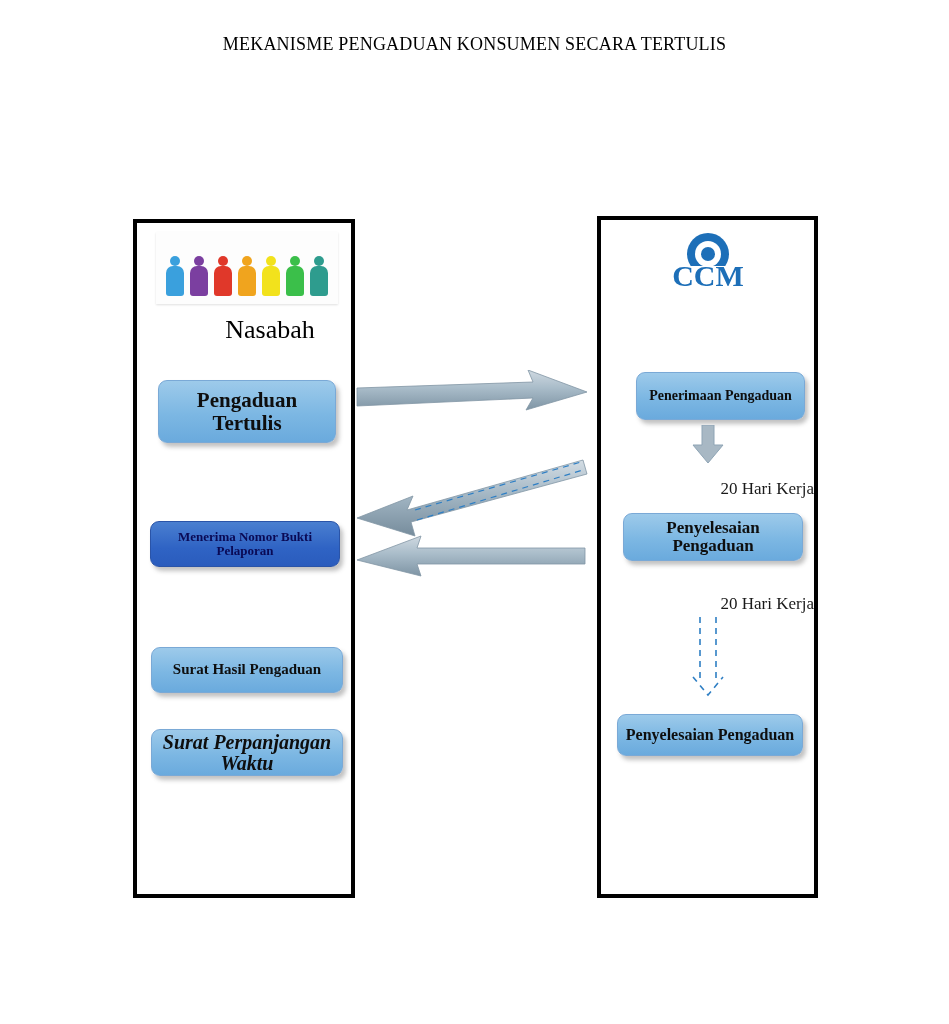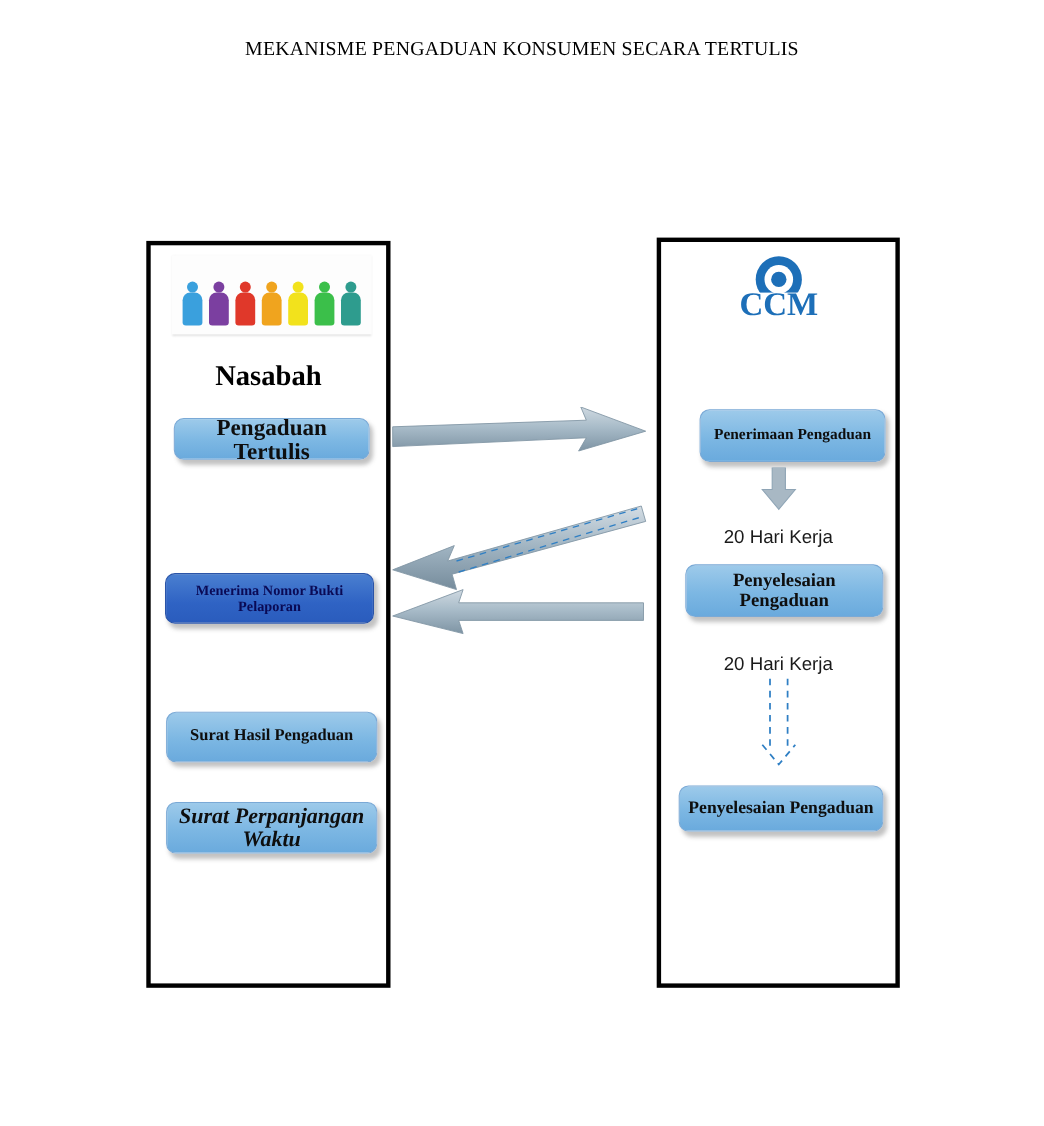--- a/index.html
+++ b/index.html
@@ -78,27 +78,28 @@
     position: absolute;
     left: 0;
     top: 10px;
     width: 18px;
     height: 30px;
     border-radius: 7px 7px 3px 3px;
   }
   #nasabah-label {
     position: absolute;
     left: 0;
-    top: 104px;
+    top: 92px;
     width: 100%;
     text-align: center;
     font-family: "Liberation Serif", serif;
-    font-weight: bold;
+    font-weight: normal;
     font-size: 26px;
     color: #000000;
+    padding-left: 26px;
   }
 
   
   #ccm-logo {
     position: absolute;
     left: 50%;
     transform: translateX(-50%);
     top: 12px;
     width: 96px;
     height: 66px;
@@ -132,37 +133,37 @@
     padding: 0 6px;
     line-height: 1.05;
   }
   .rbox.dark {
     background: linear-gradient(180deg, #4a7fd0 0%, #2f63c4 60%, #2a5cbd 100%);
     border-color: #2a54a8;
     color: #0a0a55;
   }
 
   
-  #box-pengaduan-tertulis { left: 21px; top: 157px; width: 178px; height: 38px; font-size: 21px; }
+  #box-pengaduan-tertulis { left: 21px; top: 157px; width: 178px; height: 63px; font-size: 21px; }
   #box-nomor-bukti        { left: 13px; top: 298px; width: 190px; height: 46px; font-size: 13px; }
   #box-surat-hasil        { left: 14px; top: 404px; width: 192px; height: 46px; font-size: 15px; margin-top: 20px; }
   #box-surat-perpanjangan { left: 14px; top: 506px; width: 192px; height: 47px; font-size: 20px; font-style: italic; }
   #box-surat-penyelesaian { left: 14px; top: 611px; width: 192px; height: 47px; font-size: 14px; }
 
   
   #box-penerimaan  { left: 35px; top: 152px; width: 169px; height: 48px; font-size: 14px; }
   #box-penyelesaian-1 { left: 22px; top: 293px; width: 180px; height: 48px; font-size: 17px; }
   #box-penyelesaian-2 { left: 16px; top: 494px; width: 186px; height: 42px; font-size: 16px; }
 
   .caption {
     position: absolute;
     width: 100%;
     left: 0;
-    text-align: center;
-    font-family: Liberation Sans, sans-serif;
+    text-align: right;
+    font-family: Liberation Serif, serif;
     font-size: 17px;
     color: #1a1a1a;
   }
   #caption-20-1 { top: 259px; }
   #caption-20-2 { top: 374px; }
 
   
   .down-arrow {
     position: absolute;
     left: 50%;

